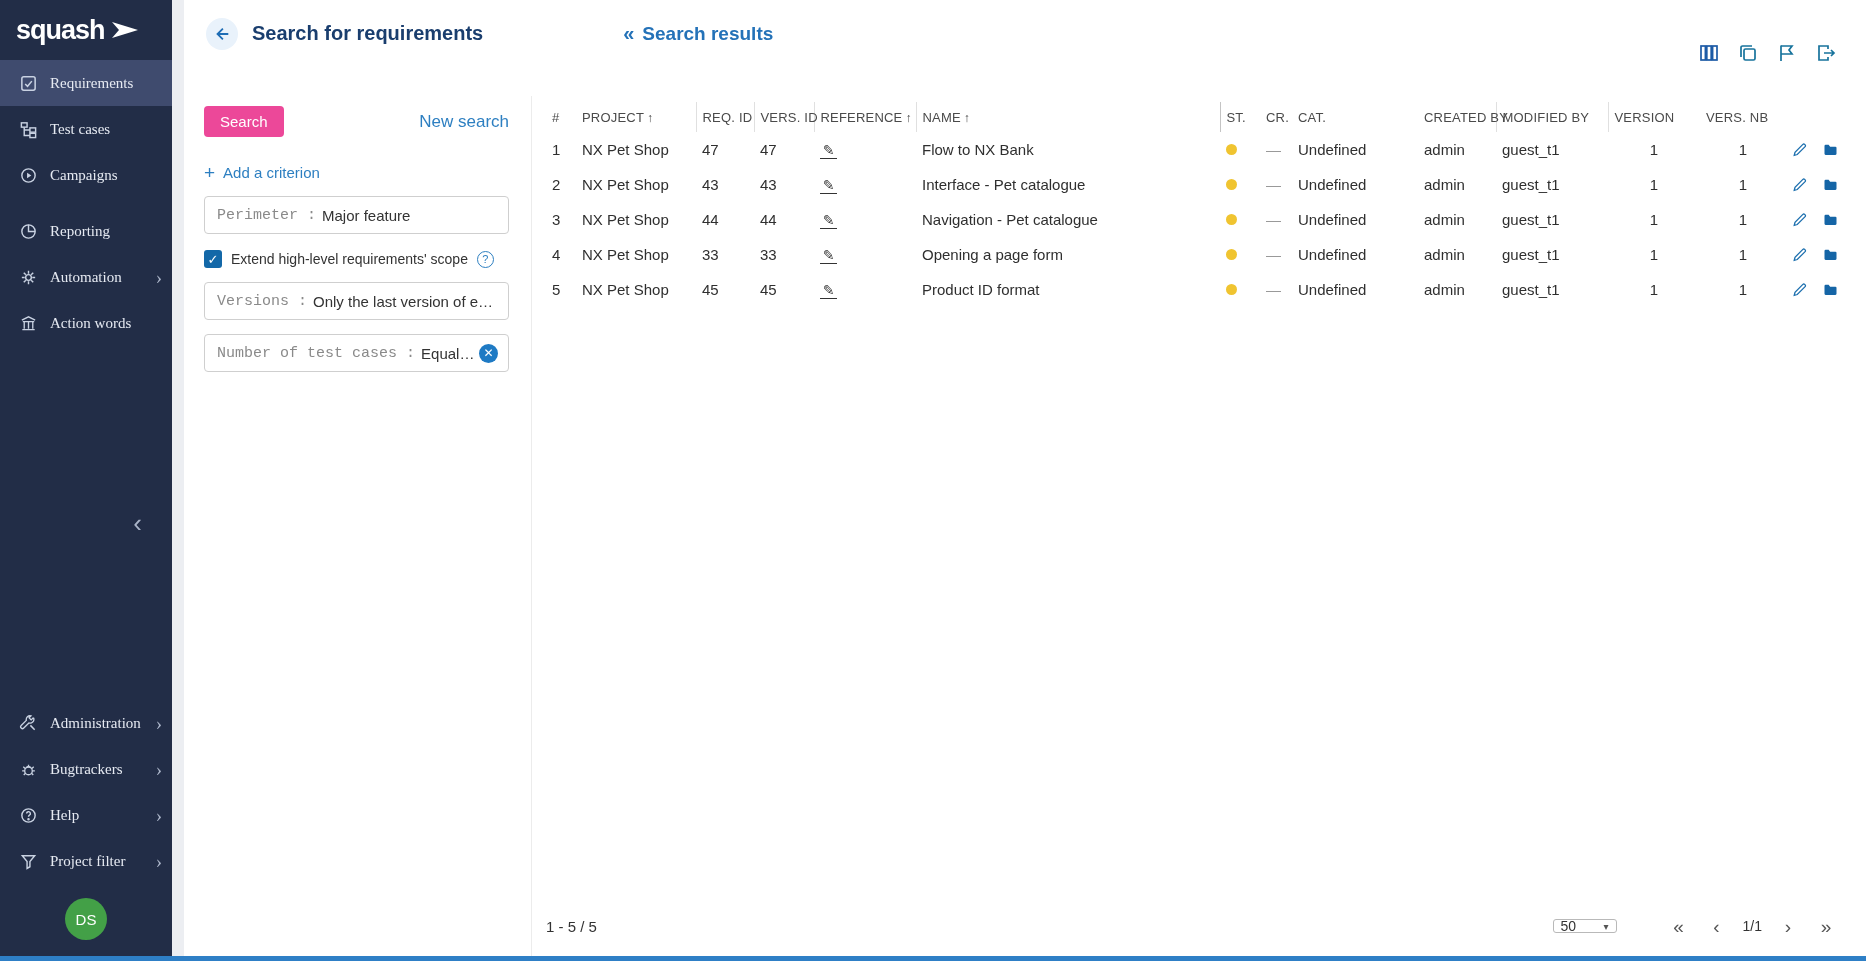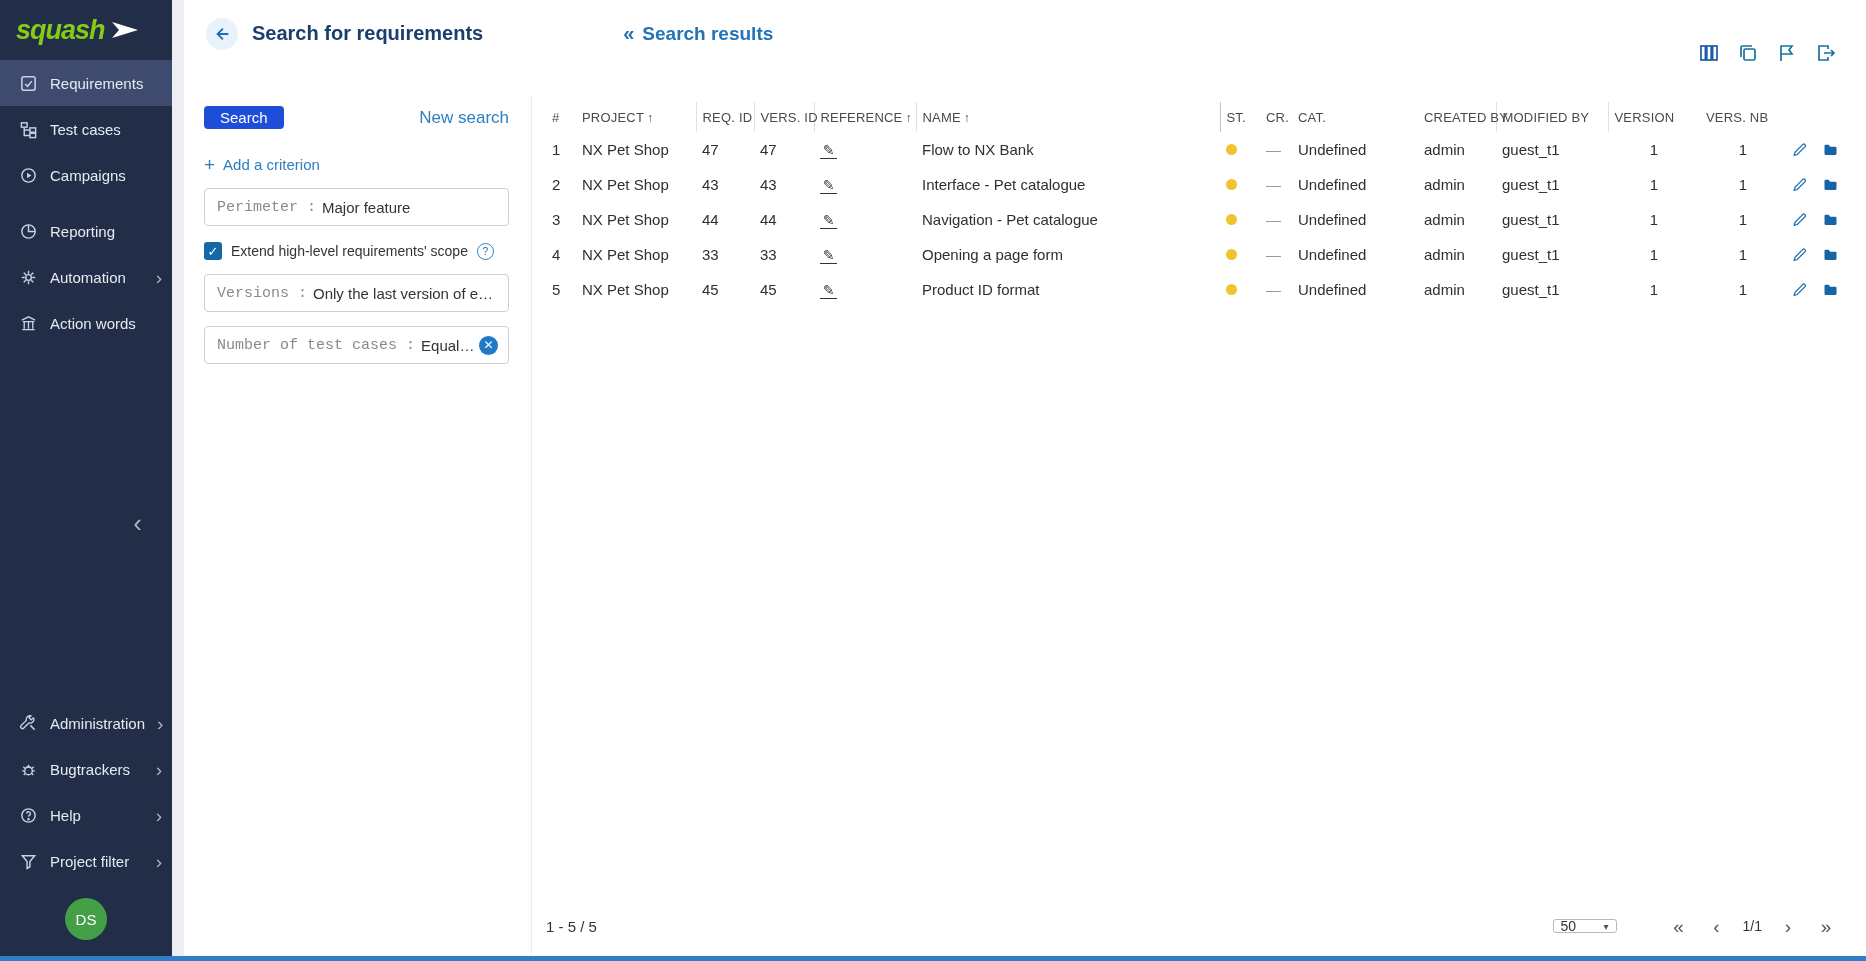--- a/index.html
+++ b/index.html
@@ -5,24 +5,24 @@
   * { box-sizing: border-box; margin: 0; padding: 0; }
   html,body { width: 1866px; height: 961px; overflow: hidden;
     font-family: "Liberation Sans", sans-serif; background: #fff; }
 
   .app { display: flex; width: 1866px; height: 956px; }
 
   
   .sidebar { width: 172px; min-width:172px; height: 100%; background: #222d47;
     display: flex; flex-direction: column; color: #dfe5f0; position: relative; }
   .logo { height: 60px; display: flex; align-items: center; padding-left: 16px; gap: 6px; cursor: pointer; }
-  .logo-text { color:#84cc16; font-weight: bold; font-style: italic; font-size: 27px; letter-spacing: -1px; }
+  .logo-text { color:#ffffff; font-weight: bold; font-size: 27px; letter-spacing: -1px; }
   .menu { display: flex; flex-direction: column; }
   .menu-item { height: 46px; display: flex; align-items: center; gap: 12px;
-    padding: 0 10px 0 18px; font-size: 15px; color: #e6eaf2; cursor: pointer; }
+    padding: 0 10px 0 18px; font-size: 15px; color: #e6eaf2; cursor: pointer; font-family: Liberation Serif, serif; }
   .menu-item.active { background: #3f4b6e; }
   .mi-icon { width: 20px; height: 20px; color: #c9d2e2; flex: none; display:flex; align-items:center; justify-content:center; }
   .mi-icon svg { width: 19px; height: 19px; }
   .mi-label { white-space: nowrap; }
   .mi-chevron { margin-left: auto; color: #aab4c8; font-size: 19px; line-height: 1; }
   .group-gap { height: 10px; }
   .collapse-zone { flex: 1; display: flex; align-items: center; justify-content: flex-end; padding-right: 30px; }
   .collapse-btn { color: #aab4c8; font-size: 26px; cursor: pointer; line-height: 1; }
   .avatar-zone { padding: 14px 0 16px 0; display: flex; justify-content: center; }
   .avatar { width: 42px; height: 42px; border-radius: 50%; background: #43a047; color: #fff;
@@ -43,22 +43,22 @@
   .toolbar { margin-left: auto; display: flex; gap: 15px; margin-top: 24px; }
   .tool-btn { background: none; border: none; cursor: pointer; width: 24px; height: 24px; padding: 0; }
   .tool-btn svg { width: 22px; height: 22px; stroke: #17739c; fill: none; stroke-width: 1.7; }
   .tool-btn.columns svg { stroke: #1d5ba6; }
 
   .content { flex: 1; display: flex; padding: 14px 28px 0 20px; min-height: 0; }
 
   
   .search-panel { width: 305px; min-width: 305px; padding-top: 10px; }
   .sp-row1 { display: flex; align-items: center; justify-content: space-between; }
-  .search-btn { background: #1d4ed8; color: #fff; border: none; border-radius: 4px;
-    height: 23px; padding: 0 16px; font-size: 15px; cursor: pointer; font-family: inherit; }
+  .search-btn { background: #ec4899; color: #fff; border: none; border-radius: 4px;
+    height: 31px; padding: 0 16px; font-size: 15px; cursor: pointer; font-family: inherit; }
   .link { color: #2d7fc1; font-size: 17px; text-decoration: none; cursor: pointer; }
   .add-criterion { display: flex; align-items: center; gap: 8px; margin-top: 26px; font-size: 15px; }
   .plus { font-size: 19px; line-height: 1; }
   .chip { height: 38px; border: 1px solid #cfcfcf; border-radius: 4px; display: flex; align-items: center;
     padding: 0 10px 0 12px; margin-top: 14px; font-size: 15px; cursor: pointer; background: #fff; }
   .chip-label { color: #8a8a8a; white-space: nowrap; font-family: Liberation Mono, monospace; }
   .chip-value { color: #333; margin-left: 6px; white-space: nowrap; overflow: hidden; text-overflow: ellipsis; }
   .chip-close { margin-left: auto; width: 19px; height: 19px; min-width:19px; border-radius: 50%; background: #1e7ac4;
     color: #fff; font-size: 12px; display: flex; align-items: center; justify-content: center; border: none; cursor: pointer; }
   .checkbox-row { display: flex; align-items: center; gap: 9px; margin-top: 16px; cursor: pointer; }

